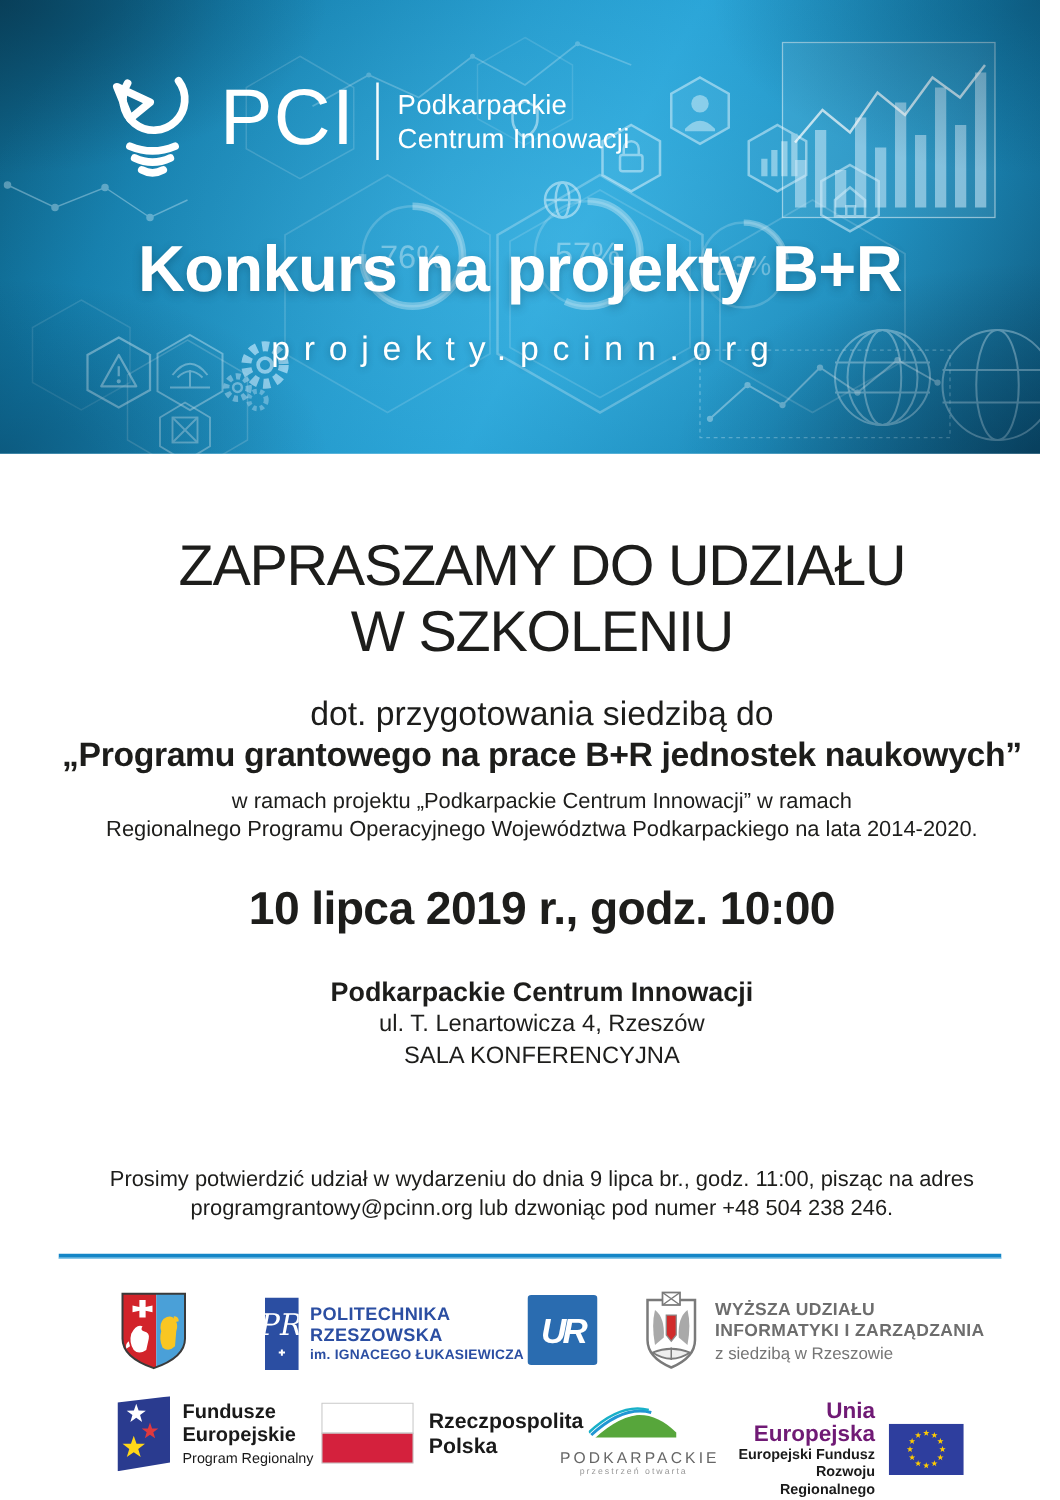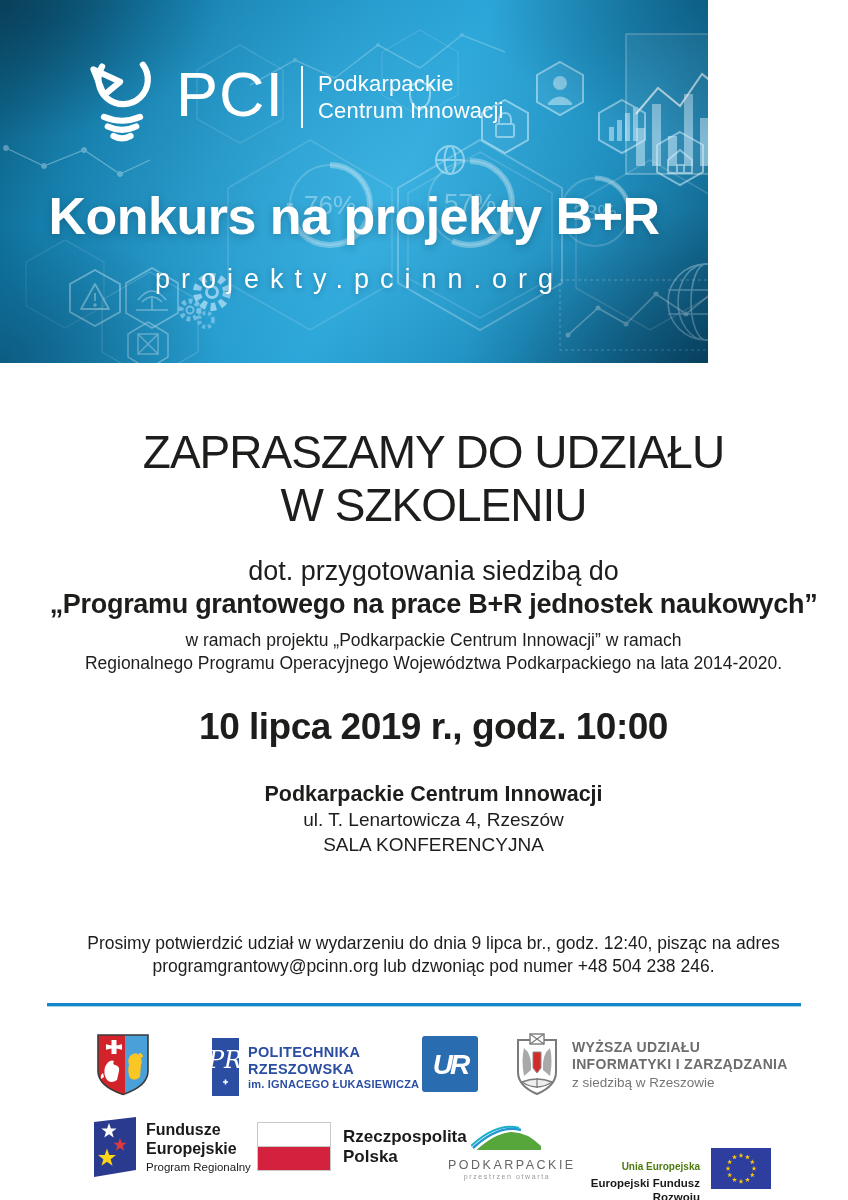--- a/index.html
+++ b/index.html
@@ -4,21 +4,21 @@
 <style>
   html,body{margin:0;padding:0;}
   body{
     width:848px;height:1200px;position:relative;overflow:hidden;
     background:#ffffff;
     font-family:"Liberation Sans","DejaVu Sans",sans-serif;
     color:#1d1d1b;
   }
   
   .banner{
-    position:absolute;left:0;top:0;width:708px;height:363px;overflow:hidden;
+    position:absolute;left:0;top:0;width:832px;height:363px;overflow:hidden;
     background:
       radial-gradient(90% 130% at 54% 52%, rgba(96,205,245,.38) 0%, rgba(96,205,245,0) 62%),
       linear-gradient(118deg,#0d5878 0%,#117aa8 18%,#1f96c9 42%,#24a0d4 55%,#1483b4 78%,#0b5174 100%);
   }
   .banner-decor{position:absolute;left:0;top:0;}
   .banner-vignette{
     position:absolute;left:0;top:0;right:0;bottom:0;pointer-events:none;
     background:
       radial-gradient(45% 55% at 0% 0%, rgba(4,38,58,.5), rgba(4,38,58,0) 70%),
       radial-gradient(45% 55% at 100% 0%, rgba(4,38,58,.38), rgba(4,38,58,0) 70%),
@@ -63,21 +63,21 @@
   .pr-text3{font-size:11px;font-weight:700;line-height:12px;color:#2b4ea2;letter-spacing:.2px;}
   .wsiiz-t1{font-size:14px;font-weight:700;line-height:17.5px;color:#6d6d6d;letter-spacing:.3px;}
   .wsiiz-t3{font-size:13.5px;font-weight:400;line-height:18px;color:#757575;}
   .fe-t12{font-size:16px;font-weight:700;line-height:18.5px;color:#1a1a1a;}
   .fe-t3{font-size:11.5px;font-weight:400;color:#1a1a1a;margin-top:3px;}
   .pl-t{font-size:17px;font-weight:700;line-height:20px;color:#1a1a1a;}
   .pk-block{position:absolute;text-align:center;}
   .pk-t1{font-size:12.5px;letter-spacing:2.5px;color:#666;margin-top:2px;}
   .pk-t2{font-size:7px;letter-spacing:1.6px;color:#999;margin-top:1px;}
   .eu-text{width:120px;text-align:right;}
-  .eu-t1{font-size:10px;font-weight:700;line-height:19px;color:#4d7c0f;margin-top:38px;}
+  .eu-t1{font-size:18px;font-weight:700;line-height:19px;color:#701a75;}
   .eu-t23{font-size:11.5px;font-weight:700;line-height:14px;color:#1a1a1a;}
 </style>
 </head>
 <body>
 
 <div class="banner">
   <svg class="banner-decor" width="848" height="363" viewBox="0 0 848 363">
     <defs>
       <path id="star" d="M0,-7 L1.65,-2.26 L6.66,-2.16 L2.66,0.87 L4.11,5.66 L0,2.8 L-4.11,5.66 L-2.66,0.87 L-6.66,-2.16 L-1.65,-2.26 Z"></path>
     </defs>
@@ -273,21 +273,21 @@
 
 <div class="center event-datetime">10 lipca 2019 r., godz. 10:00</div>
 
 <div class="center venue">
   <div class="venue-name">Podkarpackie Centrum Innowacji</div>
   <div class="venue-line">ul. T. Lenartowicza 4, Rzeszów</div>
   <div class="venue-line">SALA KONFERENCYJNA</div>
 </div>
 
 <div class="center rsvp">
-  <div>Prosimy potwierdzić udział w wydarzeniu do dnia 9 lipca br., godz. 12:40, pisząc na adres</div>
+  <div>Prosimy potwierdzić udział w wydarzeniu do dnia 9 lipca br., godz. 11:00, pisząc na adres</div>
   <div>programgrantowy@pcinn.org lub dzwoniąc pod numer +48 504 238 246.</div>
 </div>
 
 <div class="footer-divider"></div>
 
 <div class="partner" style="left:95px;top:1033px;">
   <svg width="56" height="64" viewBox="0 0 56 64">
     <defs>
       <clipPath id="shieldClip">
           <path d="M3 2 H53 V38 Q53 53 28 61.5 Q3 53 3 38 Z"></path>

